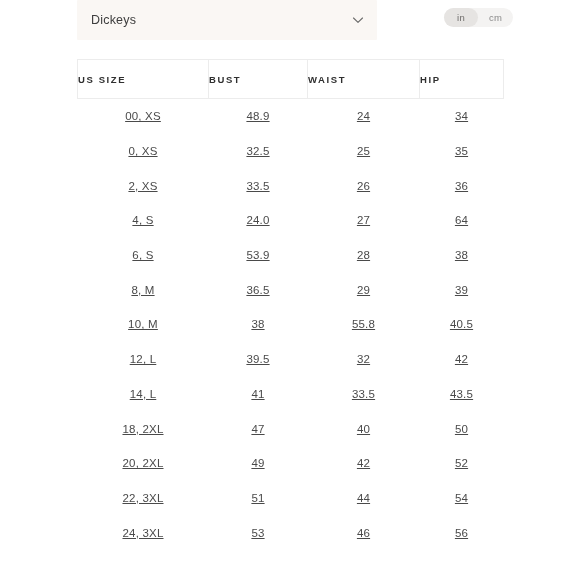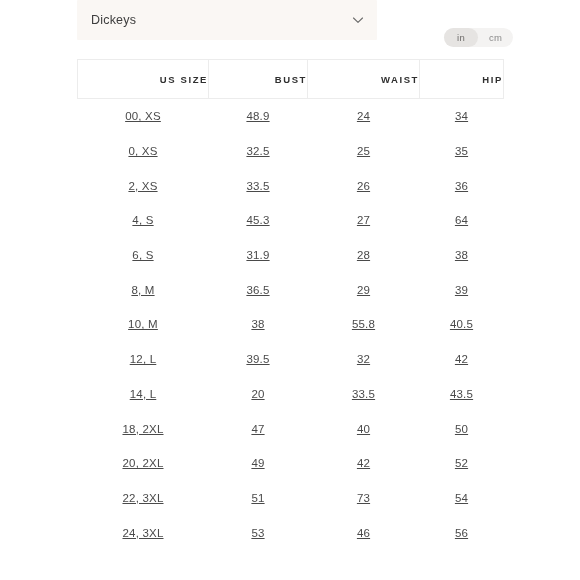--- a/index.html
+++ b/index.html
@@ -53,21 +53,21 @@
     width: 14px;
     height: 14px;
     display: block;
   }
   .chevron svg { display: block; }
 
   
   .unit-toggle {
     position: absolute;
     left: 444px;
-    top: 28px;
+    top: 8px;
     height: 19px;
     background: #f4f3f2;
     border-radius: 10px;
     display: flex;
     align-items: center;
     padding: 0;
     box-sizing: border-box;
   }
   .unit-opt {
     height: 19px;
@@ -100,21 +100,21 @@
   .table col.c-bust  { width: 99px; }
   .table col.c-waist { width: 112px; }
   .table col.c-hip   { width: 84px; }
 
   .table thead th {
     height: 39px;
     font-size: 9.5px;
     font-weight: bold;
     letter-spacing: 1.6px;
     color: #2f2f2f;
-    text-align: right;
+    text-align: left;
     text-transform: uppercase;
     border: 1px solid #ececec;
     background: #ffffff;
     padding: 0;
     box-sizing: border-box;
   }
 
   .table tbody td {
     height: 34.7px;
     font-size: 11.5px;
@@ -177,27 +177,27 @@
         <td>35</td>
       </tr>
       <tr>
         <td>2, XS</td>
         <td>33.5</td>
         <td>26</td>
         <td>36</td>
       </tr>
       <tr>
         <td>4, S</td>
-        <td>45.3</td>
+        <td>24.0</td>
         <td>27</td>
         <td>64</td>
       </tr>
       <tr>
         <td>6, S</td>
-        <td>31.9</td>
+        <td>53.9</td>
         <td>28</td>
         <td>38</td>
       </tr>
       <tr>
         <td>8, M</td>
         <td>36.5</td>
         <td>29</td>
         <td>39</td>
       </tr>
       <tr>
@@ -207,40 +207,40 @@
         <td>40.5</td>
       </tr>
       <tr>
         <td>12, L</td>
         <td>39.5</td>
         <td>32</td>
         <td>42</td>
       </tr>
       <tr>
         <td>14, L</td>
-        <td>20</td>
+        <td>41</td>
         <td>33.5</td>
         <td>43.5</td>
       </tr>
       <tr>
         <td>18, 2XL</td>
         <td>47</td>
         <td>40</td>
         <td>50</td>
       </tr>
       <tr>
         <td>20, 2XL</td>
         <td>49</td>
         <td>42</td>
         <td>52</td>
       </tr>
       <tr>
         <td>22, 3XL</td>
         <td>51</td>
-        <td>73</td>
+        <td>44</td>
         <td>54</td>
       </tr>
       <tr>
         <td>24, 3XL</td>
         <td>53</td>
         <td>46</td>
         <td>56</td>
       </tr>
     </tbody>
 </table>

